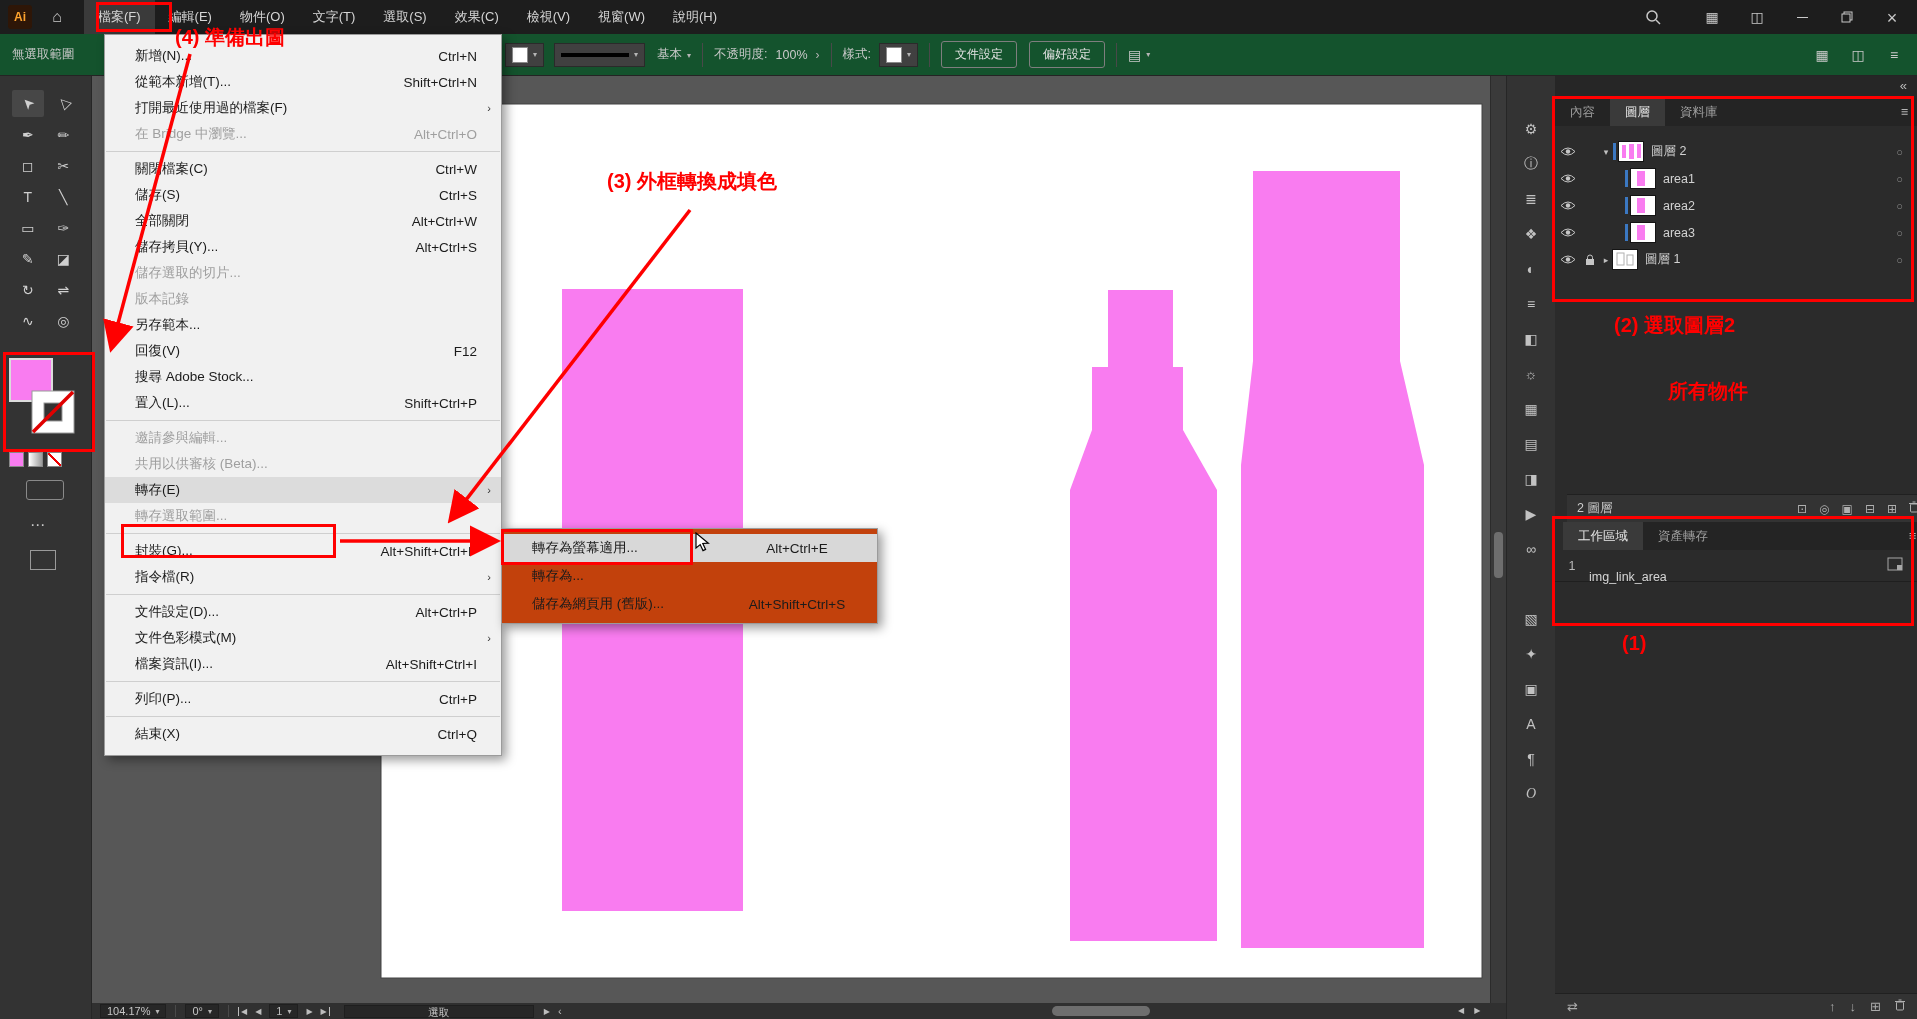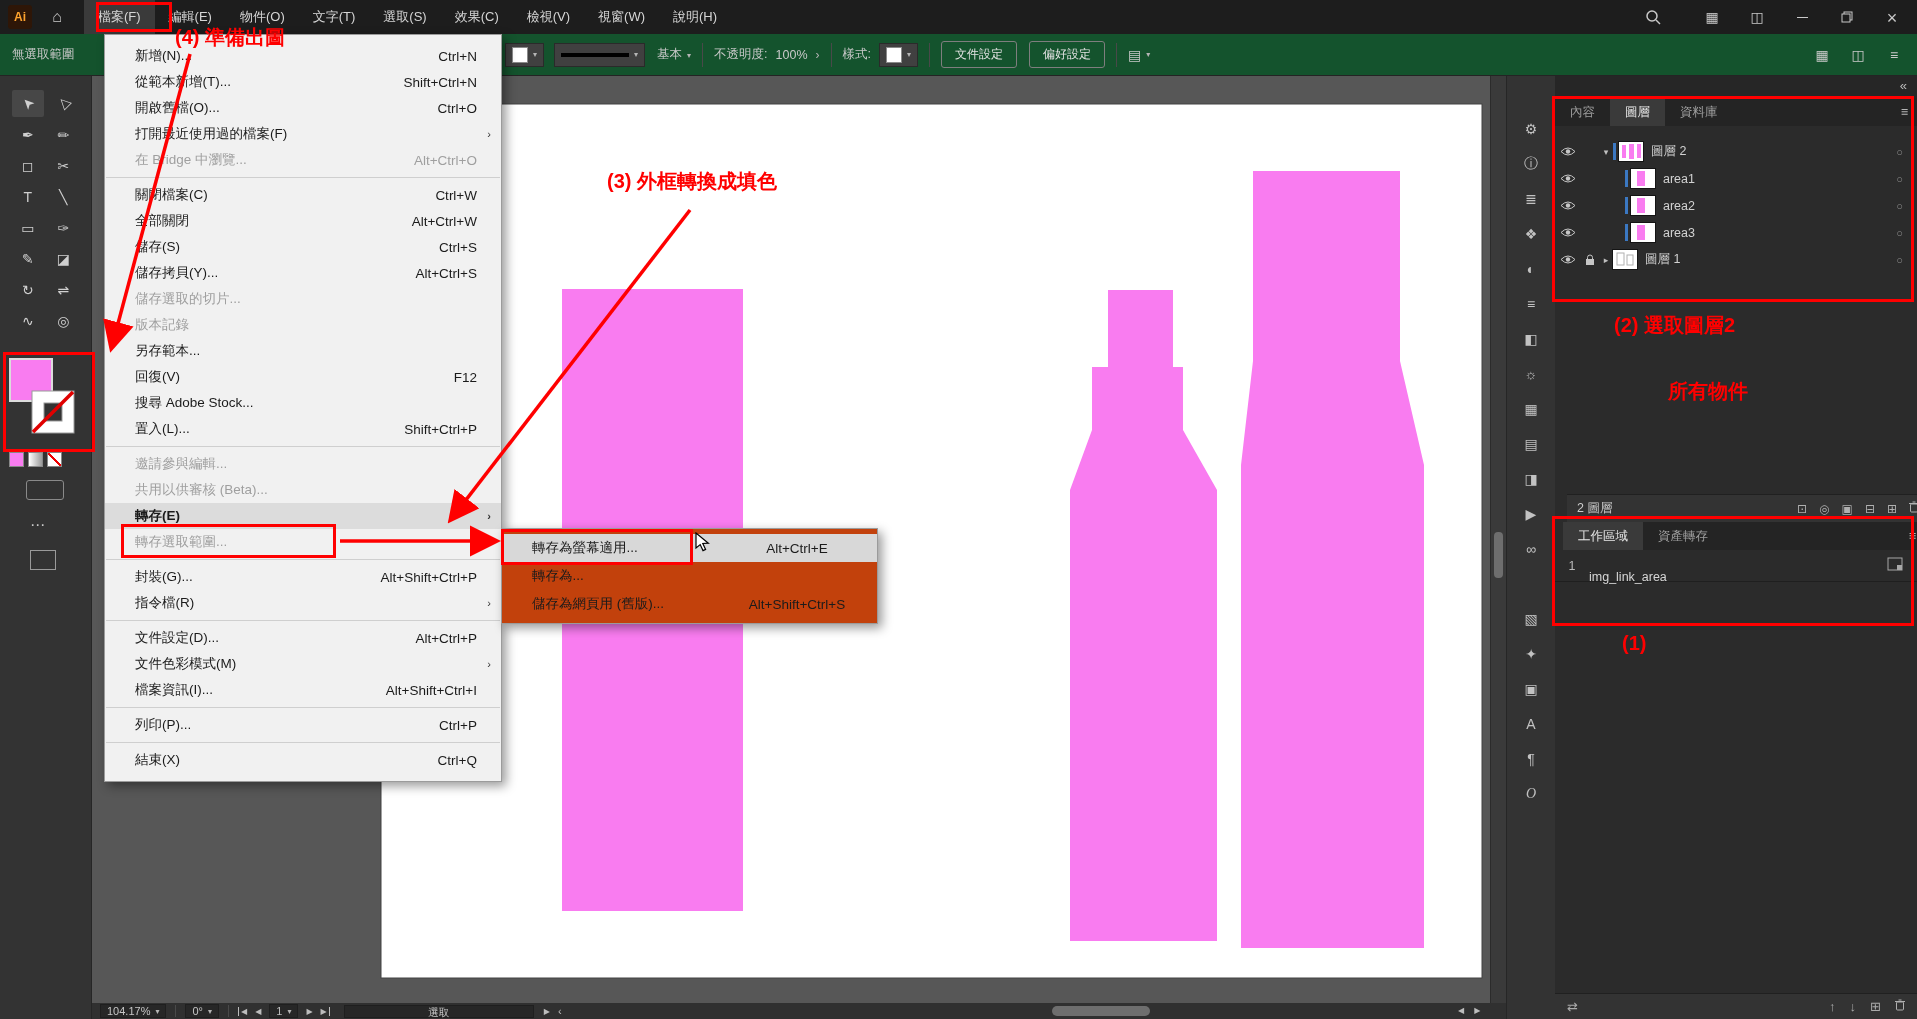--- a/index.html
+++ b/index.html
@@ -112,21 +112,21 @@
                  color:#aaa; font-size:13px; }
   .df-icons { margin-left:auto; display:flex; gap:14px; align-items:center; }
 
   
   .dropdown { position:absolute; left:104px; top:34px; width:398px; background:#f1f1f1;
               border:1px solid #9b9b9b; box-shadow:4px 4px 10px rgba(0,0,0,.4); padding:8px 0;
               z-index:60; color:#1b1b1b; }
   .mi { position:relative; display:flex; align-items:center; height:26px; padding:0 24px 0 30px; font-size:13.5px; }
   .mi .sc { margin-left:auto; }
   .mi.dis { color:#9f9f9f; }
-  .mi.hl { background:#dcdcdc;font-weight:bold; }
+  .mi.hl { background:#dcdcdc; }
   .mi .subarrow { position:absolute; right:10px; font-size:11px; color:#333; }
   .msep { height:1px; background:#cfcfcf; margin:4px 1px; }
   .submenu { position:absolute; left:501px; top:528px; width:377px; background:#c2410c;
              border:1px solid #9b9b9b; box-shadow:4px 4px 10px rgba(0,0,0,.4); padding:5px 0;
              z-index:61; color:#1b1b1b; }
   .smi { display:flex; align-items:center; height:28px; padding:0 16px 0 30px; font-size:13.5px; }
   .smi .sc { margin-left:auto; min-width:128px; text-align:center; }
   .smi.hl { background:#d8d8d8; }
 
   
@@ -510,43 +510,39 @@
   <div class="dropdown">
     <div class="mi">
         <span>新增(N)...</span>
         <span class="sc">Ctrl+N</span>
       </div>
     <div class="mi">
         <span>從範本新增(T)...</span>
         <span class="sc">Shift+Ctrl+N</span>
       </div>
     <div class="mi">
-        <span>開啟舊檔(O)...</span>
-        <span class="sc">Ctrl+O</span>
-      </div>
-    <div class="mi">
         <span>打開最近使用過的檔案(F)</span>
         <span class="subarrow">›</span>
       </div>
     <div class="mi dis">
         <span>在 Bridge 中瀏覽...</span>
         <span class="sc">Alt+Ctrl+O</span>
       </div>
     <div class="msep"></div>
     <div class="mi">
         <span>關閉檔案(C)</span>
         <span class="sc">Ctrl+W</span>
       </div>
     <div class="mi">
+        <span>儲存(S)</span>
+        <span class="sc">Ctrl+S</span>
+      </div>
+    <div class="mi">
         <span>全部關閉</span>
         <span class="sc">Alt+Ctrl+W</span>
-      </div>
-    <div class="mi">
-        <span>儲存(S)</span>
-        <span class="sc">Ctrl+S</span>
       </div>
     <div class="mi">
         <span>儲存拷貝(Y)...</span>
         <span class="sc">Alt+Ctrl+S</span>
       </div>
     <div class="mi dis">
         <span>儲存選取的切片...</span>
       </div>
     <div class="mi dis">
         <span>版本記錄</span>

